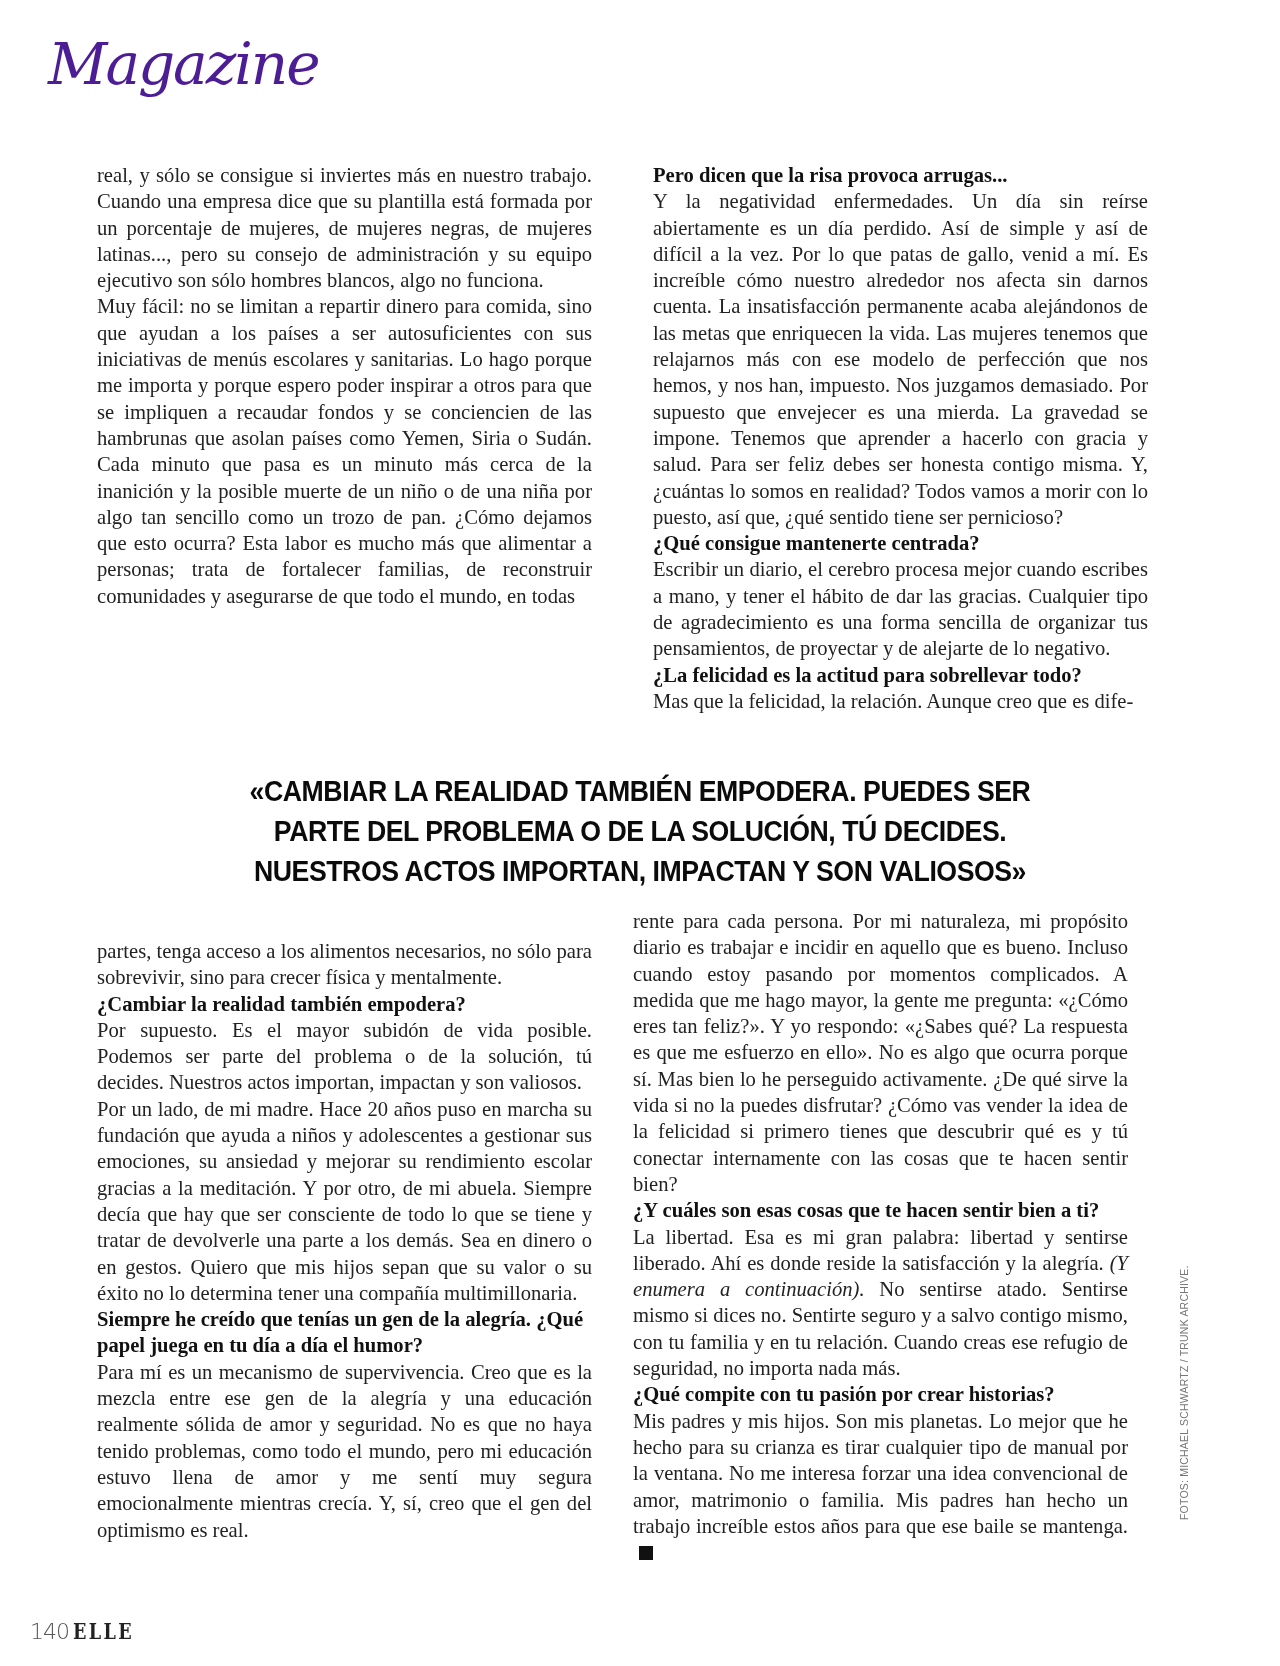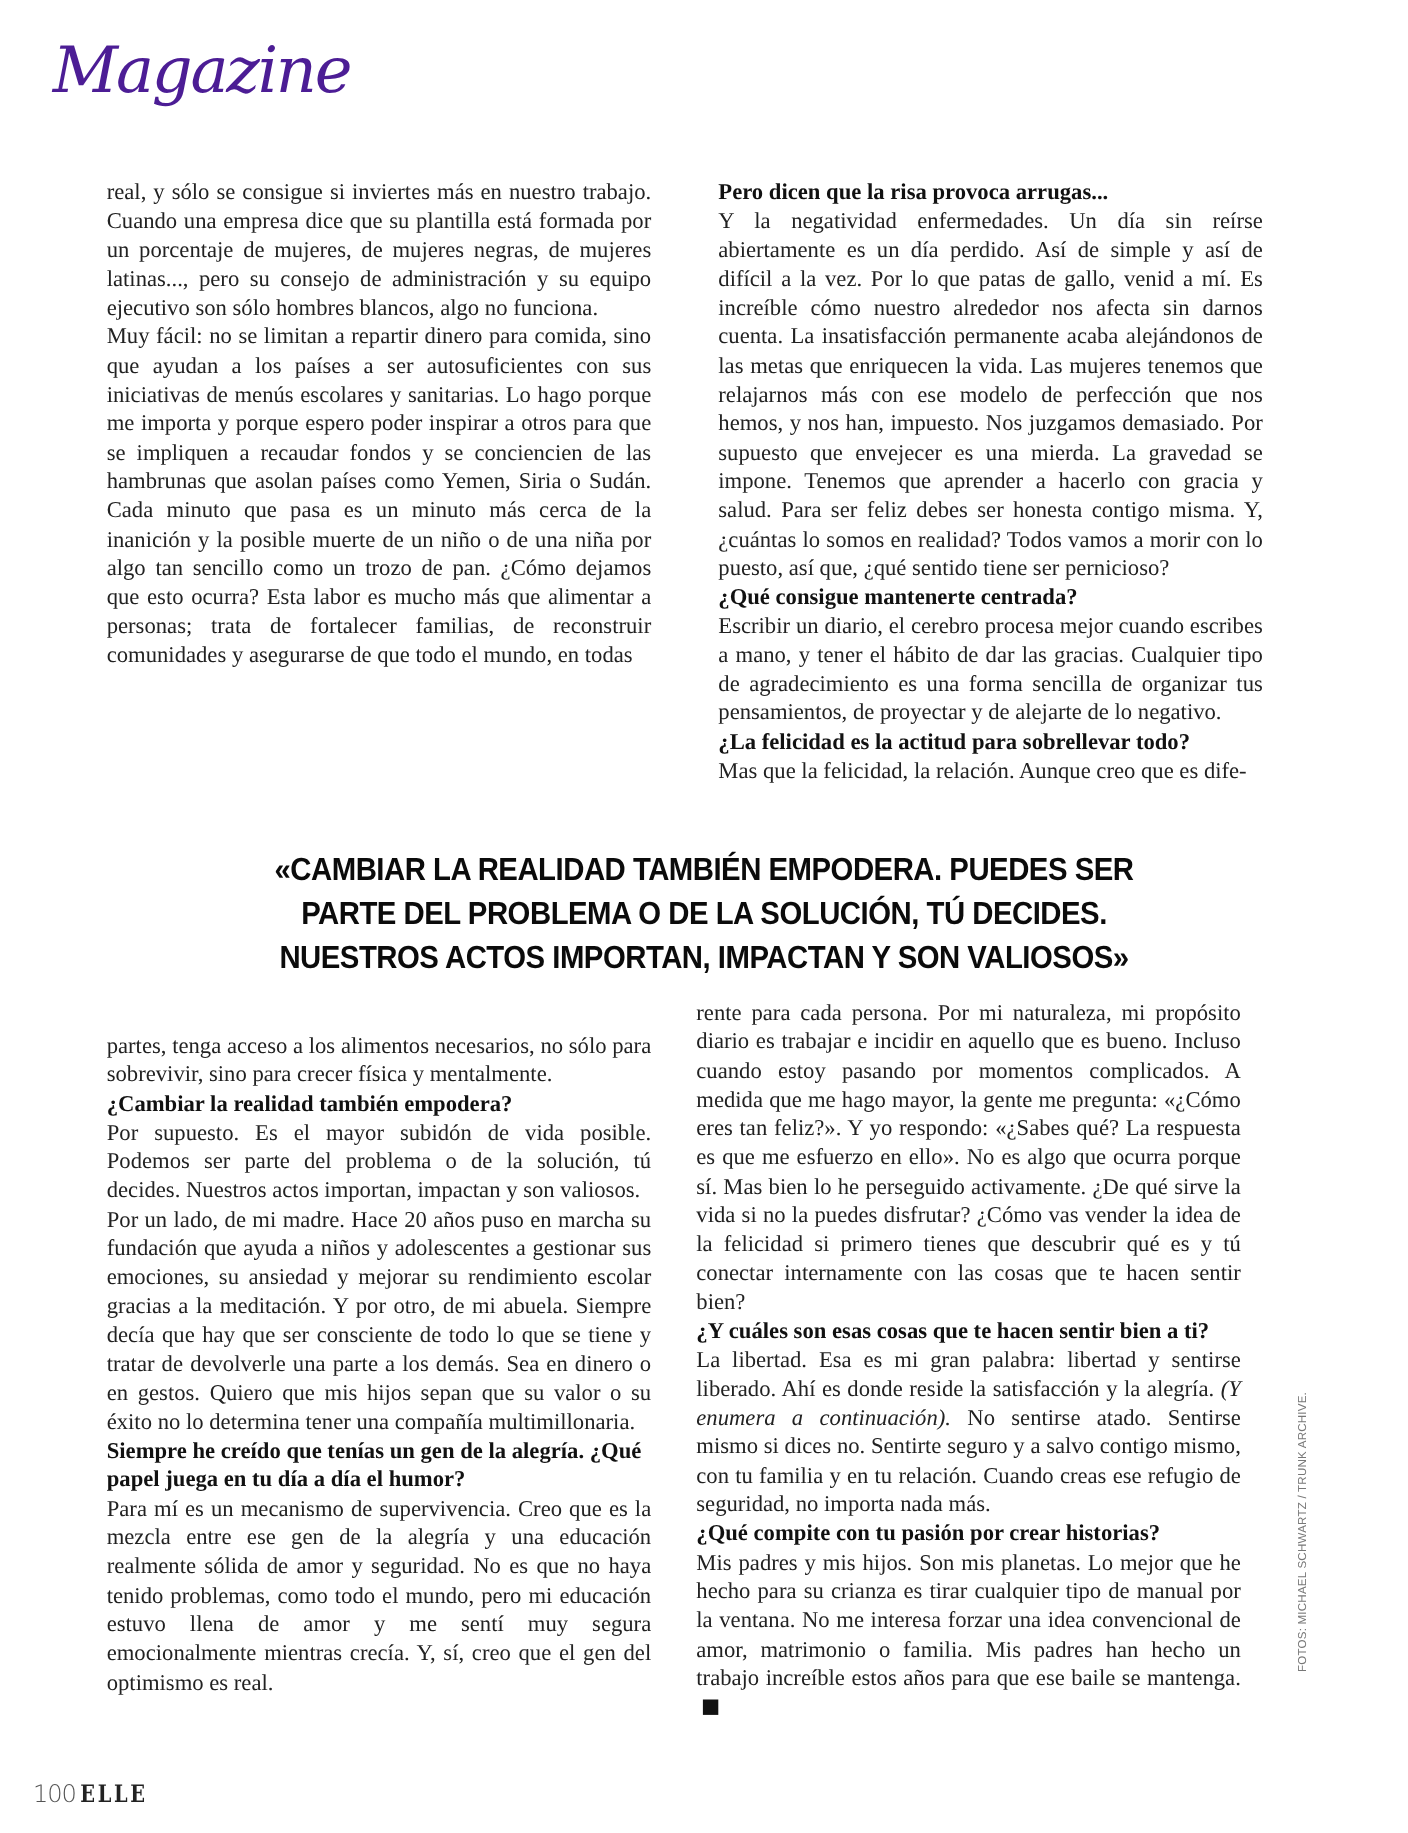--- a/index.html
+++ b/index.html
@@ -57,15 +57,15 @@
     <p class="a"><span>rente para cada persona. Por mi naturaleza, mi propósito diario es trabajar e incidir en aquello que es bueno. Incluso cuando estoy pasando por momentos complicados. A medida que me hago mayor, la gente me pregunta: «¿Cómo eres tan feliz?». Y yo respondo: «¿Sabes qué? La respuesta es que me esfuerzo en ello». No es algo que ocurra porque sí. Mas bien lo he perseguido activamente. ¿De qué sirve la vida si no la puedes disfrutar? ¿Cómo vas vender la idea de la felicidad si primero tienes que descubrir qué es y tú conectar internamente con las cosas que te hacen sentir bien?</span></p>
     <p class="q"><span>¿Y cuáles son esas cosas que te hacen sentir bien a ti?</span></p>
     <p class="a"><span>La libertad. Esa es mi gran palabra: libertad y sentirse liberado. Ahí es donde reside la satisfacción y la alegría. </span><span class="it">(Y enumera a continuación).</span><span> No sentirse atado. Sentirse mismo si dices no. Sentirte seguro y a salvo contigo mismo, con tu familia y en tu relación. Cuando creas ese refugio de seguridad, no importa nada más.</span></p>
     <p class="q"><span>¿Qué compite con tu pasión por crear historias?</span></p>
     <p class="a"><span>Mis padres y mis hijos. Son mis planetas. Lo mejor que he hecho para su crianza es tirar cualquier tipo de manual por la ventana. No me interesa forzar una idea convencional de amor, matrimonio o familia. Mis padres han hecho un trabajo increíble estos años para que ese baile se mantenga.</span><span class="endmark"></span></p>
   </div>
 
 <div class="credit">FOTOS: MICHAEL SCHWARTZ / TRUNK ARCHIVE.</div>
 
 <div class="folio">
-  <span class="num">100</span>
+  <span class="num">140</span>
   <span class="brand">ELLE</span>
 </div>
 
 </body></html>

